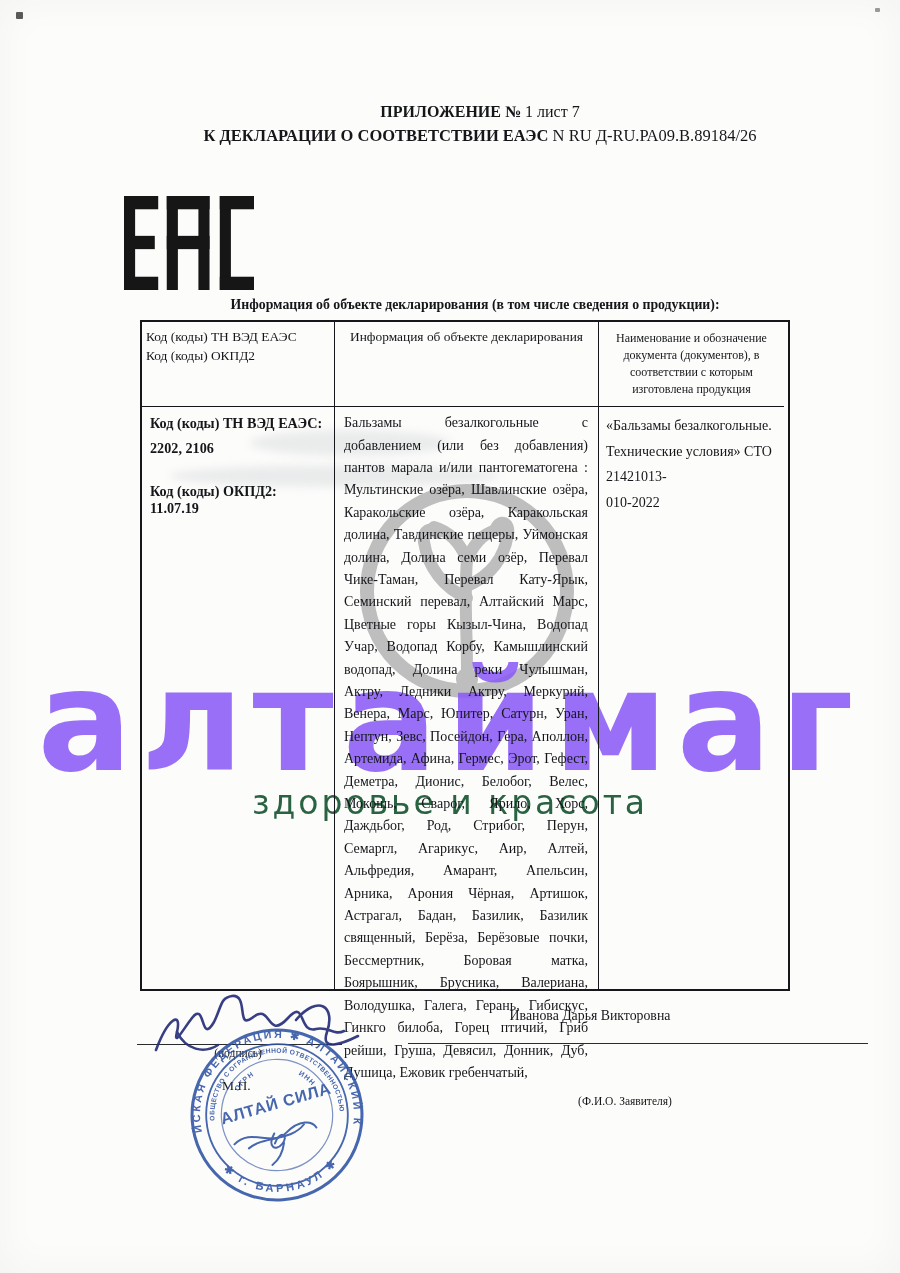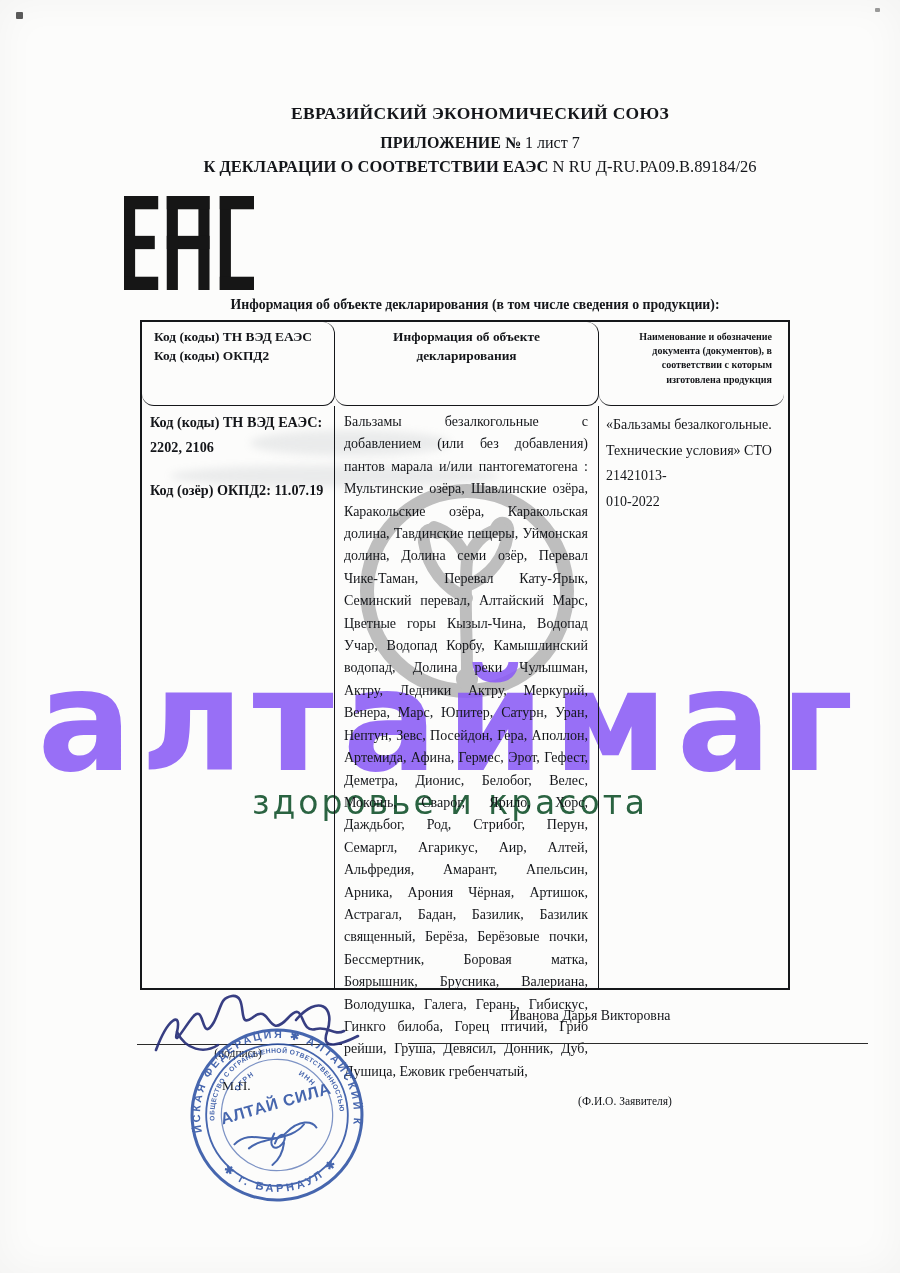--- a/index.html
+++ b/index.html
@@ -40,21 +40,21 @@
   }
   
   #decl-table{
     position:absolute;left:140px;top:320px;width:646px;
     border:2px solid #15171a;background:transparent;
     display:grid;grid-template-columns:193px 264px 185px;
   }
   .cell{border-right:1.5px solid #15171a;border-bottom:1.5px solid #15171a;box-sizing:border-box;}
   .cell:nth-child(3n){border-right:none;}
   .cell.last-row{border-bottom:none;}
-  .th{font-weight:bold;font-size:13.4px;line-height:1.42;padding:5px 12px 8px;border-radius:12px;}
+  .th{font-weight:normal;font-size:13.4px;line-height:1.42;padding:5px 4px 8px;}
   .th.center{text-align:center;}
   .row-h{min-height:84px;}
   .body-col1{padding:8px 8px;font-size:14.2px;height:582px;}
   .body-col1 .lbl{font-weight:bold;}
   .body-col1 .val{font-weight:bold;}
   .body-col1 .gap{height:26px;}
   .body-col2{padding:5px 10px 4px 9px;font-size:14px;line-height:22.4px;text-align:justify;height:582px;}
   .body-col3{padding:6px 7px;font-size:14px;line-height:25.5px;white-space:pre-line;height:582px;}
   
   .sig-line{position:absolute;height:0;border-top:1.6px solid #2b2b2b;}
@@ -89,21 +89,20 @@
         <circle cx="115" cy="203" r="11" fill="#b9b9b9" stroke="none"></circle>
       </g>
     </svg>
     <div class="wm-brand">алтаймаг</div>
     <div class="wm-tagline">здоровье и красота</div>
   </div>
 
   <div id="content">
 
     <div class="hdr">
-      <div class="hdr-union">ЕВРАЗИЙСКИЙ ЭКОНОМИЧЕСКИЙ СОЮЗ</div>
       <div class="hdr-annex"><span class="b">ПРИЛОЖЕНИЕ №</span><span> 1 лист 7</span></div>
       <div class="hdr-decl"><span class="b">К ДЕКЛАРАЦИИ О СООТВЕТСТВИИ ЕАЭС</span><span> N RU Д-RU.РА09.В.89184/26</span></div>
     </div>
 
     <svg id="eac" width="130" height="94" viewBox="0 0 152 92" preserveAspectRatio="none">
       <g fill="#161616">
 
         <rect x="0" y="0" width="13" height="92"></rect>
         <rect x="0" y="0" width="40" height="13"></rect>
         <rect x="0" y="39" width="36" height="13"></rect>
@@ -121,27 +120,27 @@
     </svg>
 
     <div class="section-title">Информация об объекте декларирования (в том числе сведения о продукции):</div>
 
     <div id="decl-table">
       <div class="cell th row-h">
         <div>Код (коды) ТН ВЭД ЕАЭС</div>
         <div>Код (коды) ОКПД2</div>
       </div>
       <div class="cell th center row-h">Информация об объекте декларирования</div>
-      <div class="cell th center row-h" style="font-size:10px;padding-top:8px;text-align:right;">Наименование и обозначение документа (документов), в соответствии с которым изготовлена продукция</div>
+      <div class="cell th center row-h" style="font-size:12px;padding-top:8px;">Наименование и обозначение документа (документов), в соответствии с которым изготовлена продукция</div>
 
       <div class="cell body-col1 last-row">
         <div class="lbl">Код (коды) ТН ВЭД ЕАЭС:</div>
         <div class="val" style="margin-top:8px;">2202, 2106</div>
         <div class="gap"></div>
-        <div><span class="lbl">Код (озёр) ОКПД2:</span><span class="val"> 11.07.19</span></div>
+        <div><span class="lbl">Код (коды) ОКПД2:</span><span class="val"> 11.07.19</span></div>
       </div>
       <div class="cell body-col2 last-row">Бальзамы безалкогольные с добавлением (или без добавления) пантов марала и/или пантогематогена : Мультинские озёра, Шавлинские озёра, Каракольские озёра, Каракольская долина, Тавдинские пещеры, Уймонская долина, Долина семи озёр, Перевал Чике-Таман, Перевал Кату-Ярык, Семинский перевал, Алтайский Марс, Цветные горы Кызыл-Чина, Водопад Учар, Водопад Корбу, Камышлинский водопад, Долина реки Чулышман, Актру, Ледники Актру, Меркурий, Венера, Марс, Юпитер, Сатурн, Уран, Нептун, Зевс, Посейдон, Гера, Аполлон, Артемида, Афина, Гермес, Эрот, Гефест, Деметра, Дионис, Белобог, Велес, Мокошь, Сварог, Ярило, Хорс, Даждьбог, Род, Стрибог, Перун, Семаргл, Агарикус, Аир, Алтей, Альфредия, Амарант, Апельсин, Арника, Арония Чёрная, Артишок, Астрагал, Бадан, Базилик, Базилик священный, Берёза, Берёзовые почки, Бессмертник, Боровая матка, Боярышник, Брусника, Валериана, Володушка, Галега, Герань, Гибискус, Гинкго билоба, Горец птичий, Гриб рейши, Груша, Девясил, Донник, Дуб, Душица, Ежовик гребенчатый,</div>
       <div class="cell body-col3 last-row">«Бальзамы безалкогольные.
 Технические условия» СТО 21421013-
 010-2022</div>
     </div>
 
     <div class="applicant">Иванова Дарья Викторовна</div>
     <div class="sig-line" style="left:408px;top:1043px;width:460px;"></div>
     <div class="cap" style="left:480px;top:1047px;width:290px;margin-top:48px;">(Ф.И.О. Заявителя)</div>

